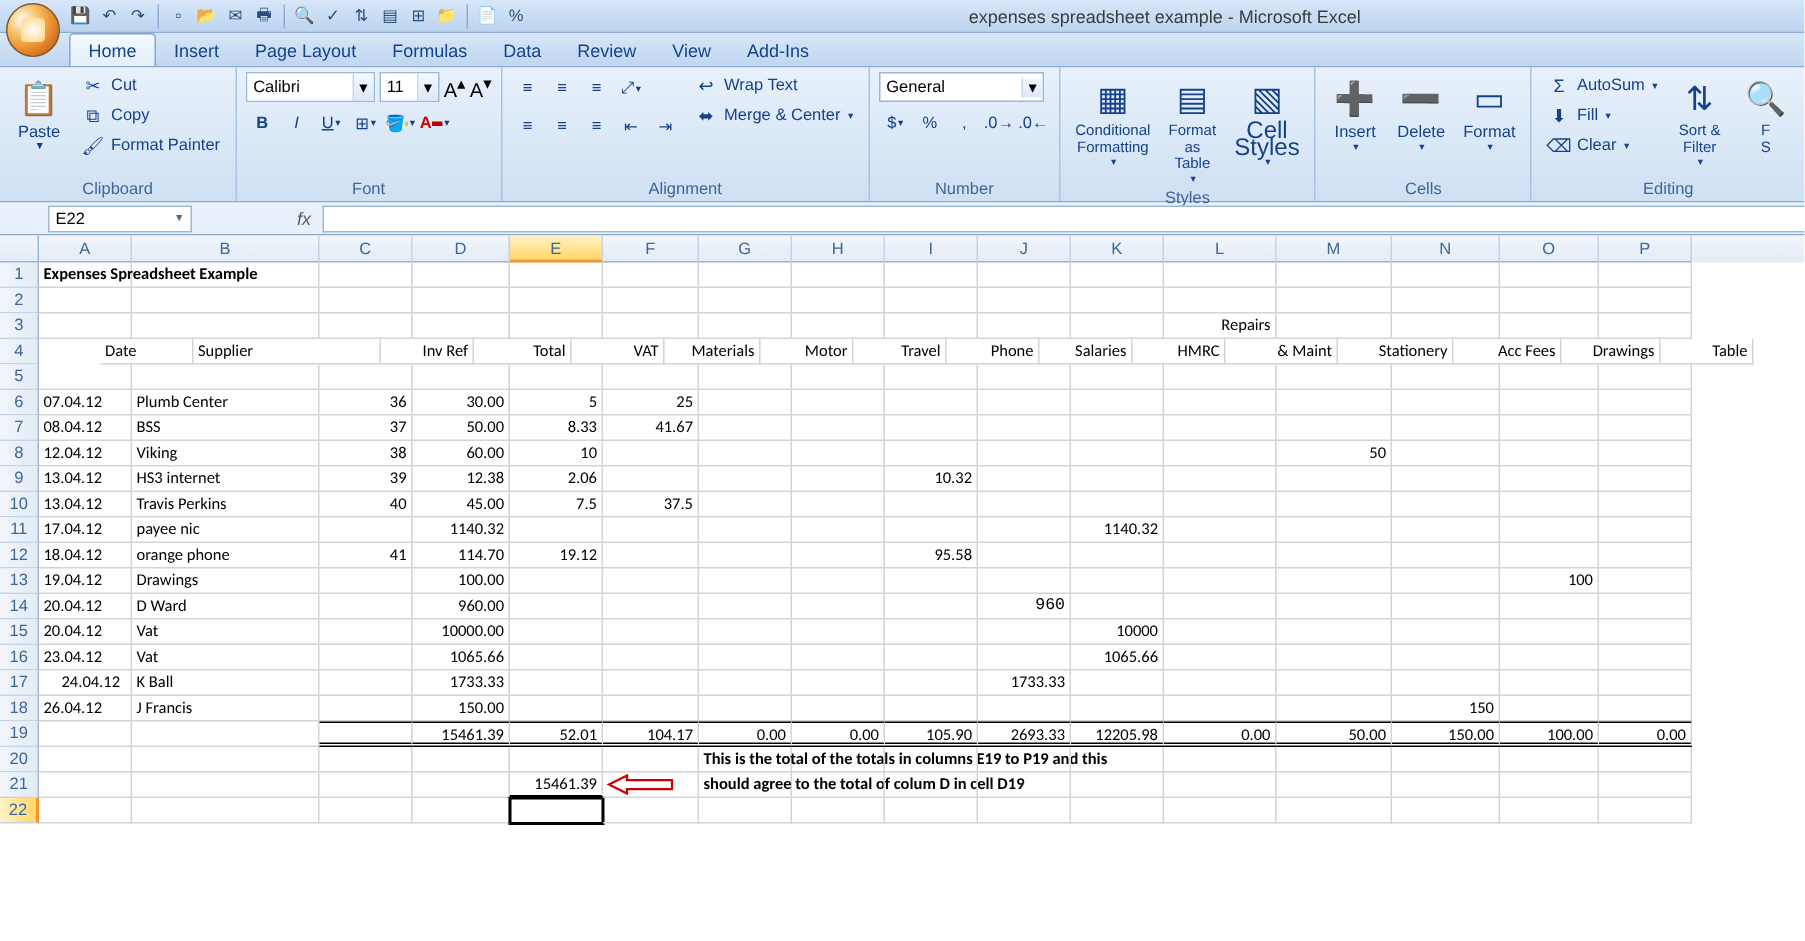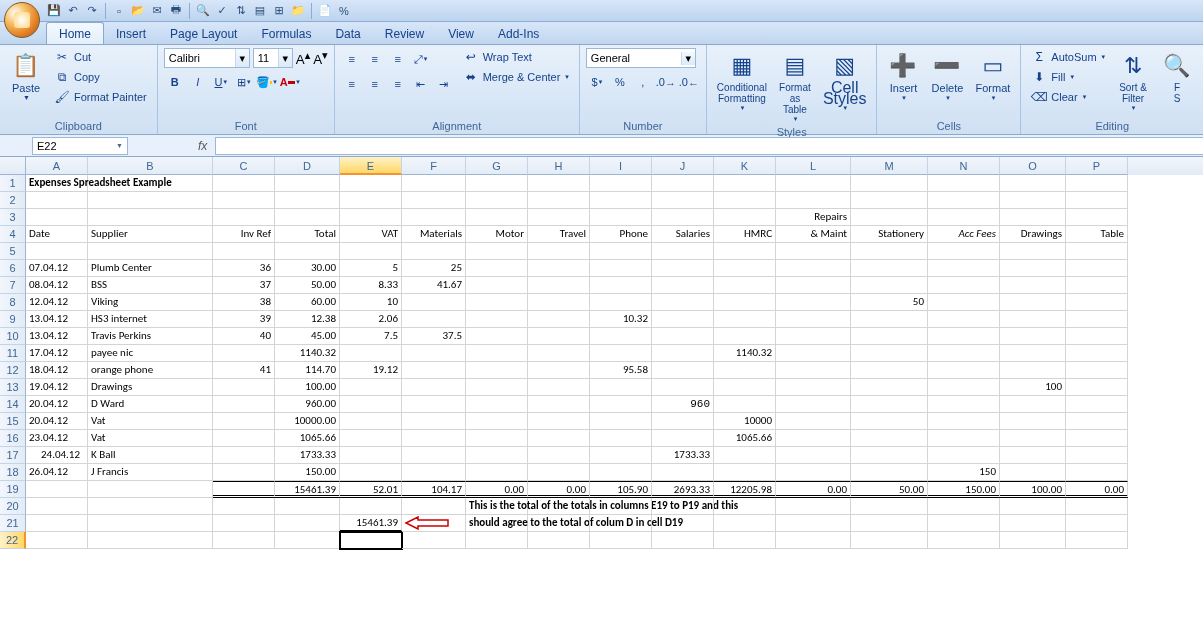--- a/index.html
+++ b/index.html
@@ -98,20 +98,21 @@
       <span class="qat-item">🔍</span>
       <span class="qat-item">✓</span>
       <span class="qat-item">⇅</span>
       <span class="qat-item">▤</span>
       <span class="qat-item">⊞</span>
       <span class="qat-item">📁</span>
       <span class="qat-sep"></span>
       <span class="qat-item">📄</span>
       <span class="qat-item">%</span>
     </div>
+  <div class="title-text">expenses spreadsheet example - Microsoft Excel</div>
 </div>
 
 <div class="tab-row" id="tabs">
     <div class="tab active">Home</div>
     <div class="tab">Insert</div>
     <div class="tab">Page Layout</div>
     <div class="tab">Formulas</div>
     <div class="tab">Data</div>
     <div class="tab">Review</div>
     <div class="tab">View</div>
@@ -393,34 +394,34 @@
         <div class="cell cJ" style="width: 62px;"></div>
         <div class="cell cK" style="width: 62px;"></div>
         <div class="cell cL r" style="width: 75px;">Repairs</div>
         <div class="cell cM" style="width: 77px;"></div>
         <div class="cell cN" style="width: 72px;"></div>
         <div class="cell cO" style="width: 66px;"></div>
         <div class="cell cP" style="width: 62px;"></div>
       </div>
       <div class="row">
         <div class="row-h">4</div>
-        <div class="cell cA" style="width: 62px;">Date</div>
+        <div class="cell cA" style="width: 62px; margin-left: 41px;">Date</div>
         <div class="cell cB" style="width: 125px;">Supplier</div>
         <div class="cell cC r" style="width: 62px;">Inv Ref</div>
         <div class="cell cD r" style="width: 65px;">Total</div>
         <div class="cell cE r" style="width: 62px;">VAT</div>
         <div class="cell cF r" style="width: 64px;">Materials</div>
         <div class="cell cG r" style="width: 62px;">Motor</div>
         <div class="cell cH r" style="width: 62px;">Travel</div>
         <div class="cell cI r" style="width: 62px;">Phone</div>
         <div class="cell cJ r" style="width: 62px;">Salaries</div>
         <div class="cell cK r" style="width: 62px;">HMRC</div>
         <div class="cell cL r" style="width: 75px;">&amp; Maint</div>
         <div class="cell cM r" style="width: 77px;">Stationery</div>
-        <div class="cell cN r" style="width: 72px; font-style: italic;">Acc Fees</div>
+        <div class="cell cN r" style="width: 72px;">Acc Fees</div>
         <div class="cell cO r" style="width: 66px;">Drawings</div>
         <div class="cell cP r" style="width: 62px;">Table</div>
       </div>
       <div class="row">
         <div class="row-h">5</div>
         <div class="cell cA" style="width: 62px;"></div>
         <div class="cell cB" style="width: 125px;"></div>
         <div class="cell cC" style="width: 62px;"></div>
         <div class="cell cD" style="width: 65px;"></div>
         <div class="cell cE" style="width: 62px;"></div>

